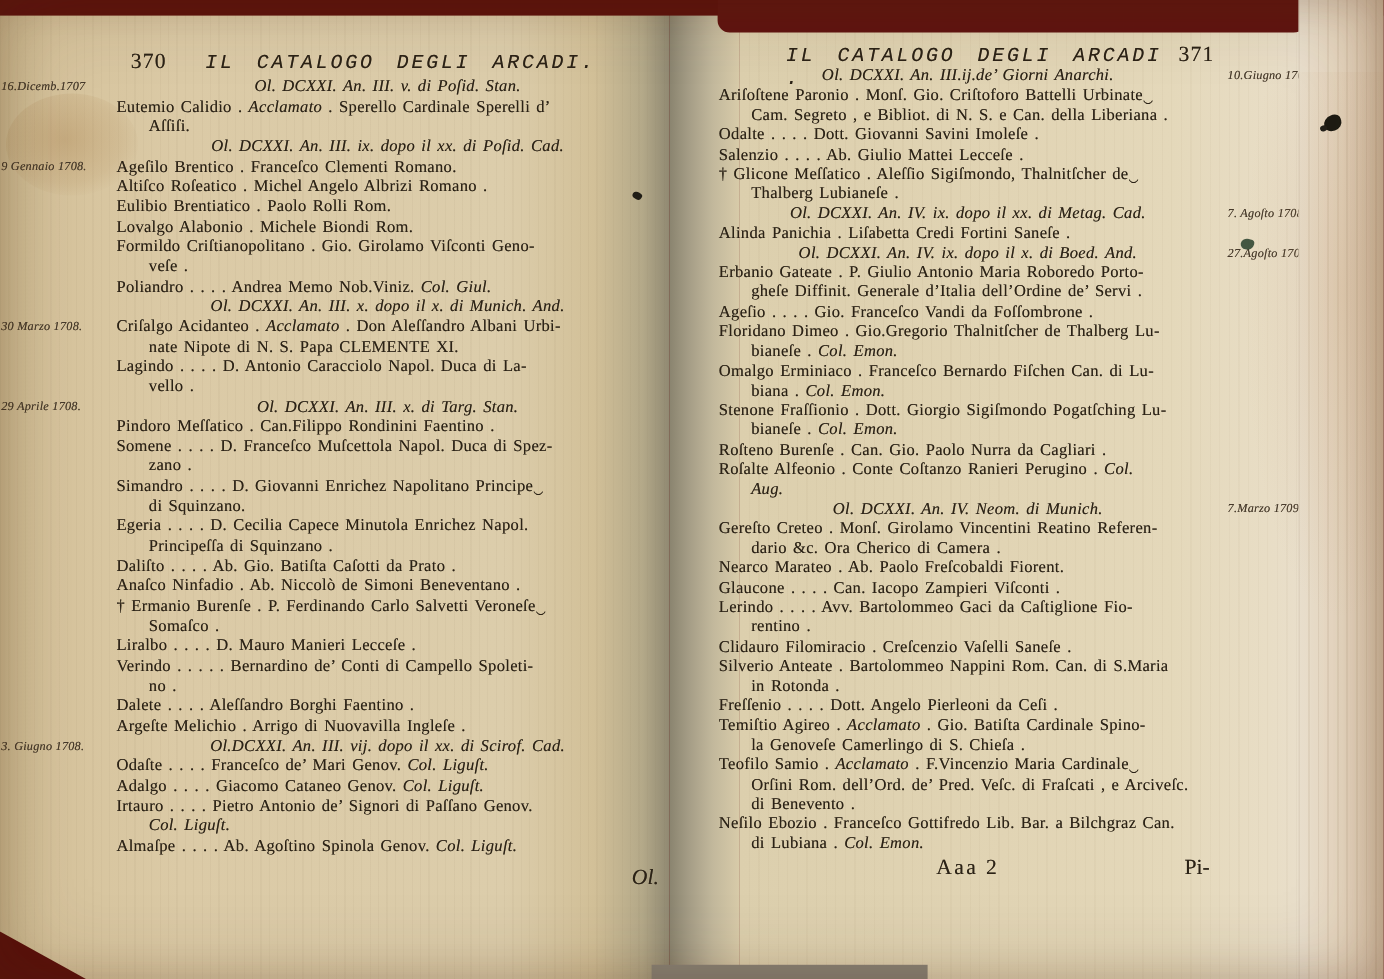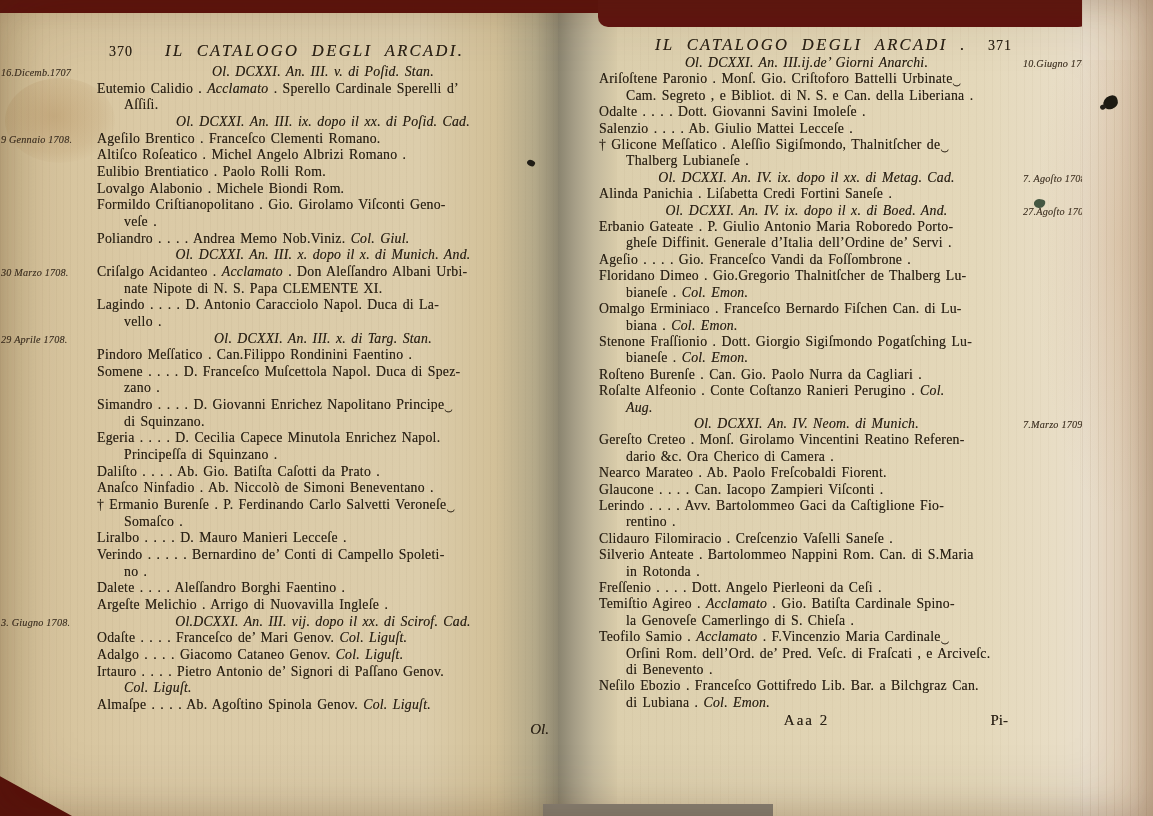--- a/index.html
+++ b/index.html
@@ -79,28 +79,28 @@
   .it { font-style:italic; }
   .line, .header-row, .footer-row { text-shadow:0 0 .5px rgba(43,34,22,.55); }
 
   .margin-note { position:absolute; top:1px; font-size:10.2px; font-style:italic; color:#46392a; letter-spacing:.2px; word-spacing:0; white-space:nowrap; }
   .page-left-body  .margin-note { left:-96px; width:94px; text-align:left; }
   .page-right-body .margin-note { left:calc(100% + 9px); width:132px; text-align:left; }
 
   .header-row { position:absolute; z-index:3; display:flex; align-items:baseline; color:#2b2216; }
   .header-left  { left:97px;  top:41px; width:452px; }
   .header-right { left:599px; top:35px; width:415px; }
-  .pagenum { font-size:14px; letter-spacing:1px; }
-  .header-title { font-style:italic; font-size:16.5px; letter-spacing:2.4px; word-spacing:6px; }
+  .pagenum { font-size:18px; letter-spacing:1px; }
+  .header-title { font-style:italic; font-size:16.5px; letter-spacing:2.4px; word-spacing:6px;font-family:Liberation Mono, monospace; }
   .header-left .pagenum { margin-left:12px; }
   .header-left .header-title { margin-left:32px; }
   .header-right .header-title { margin-left:56px; }
   .header-right .pagenum { margin-left:auto; margin-right:2px; }
 
-  .footer-row { position:absolute; z-index:3; color:#2b2216; font-size:15px; }
+  .footer-row { position:absolute; z-index:3; color:#2b2216; font-size:18px; }
   .footer-left { left:97px; top:721px; width:452px; text-align:right; padding-right:60px; font-style:italic; }
   .footer-right { left:599px; top:712px; width:415px; }
   .footer-right .sig { position:absolute; left:0; width:100%; text-align:center; letter-spacing:2px; }
   .footer-right .cw  { position:absolute; right:6px; }
 </style>
 </head>
 <body>
 
 <div class="photo">
 

